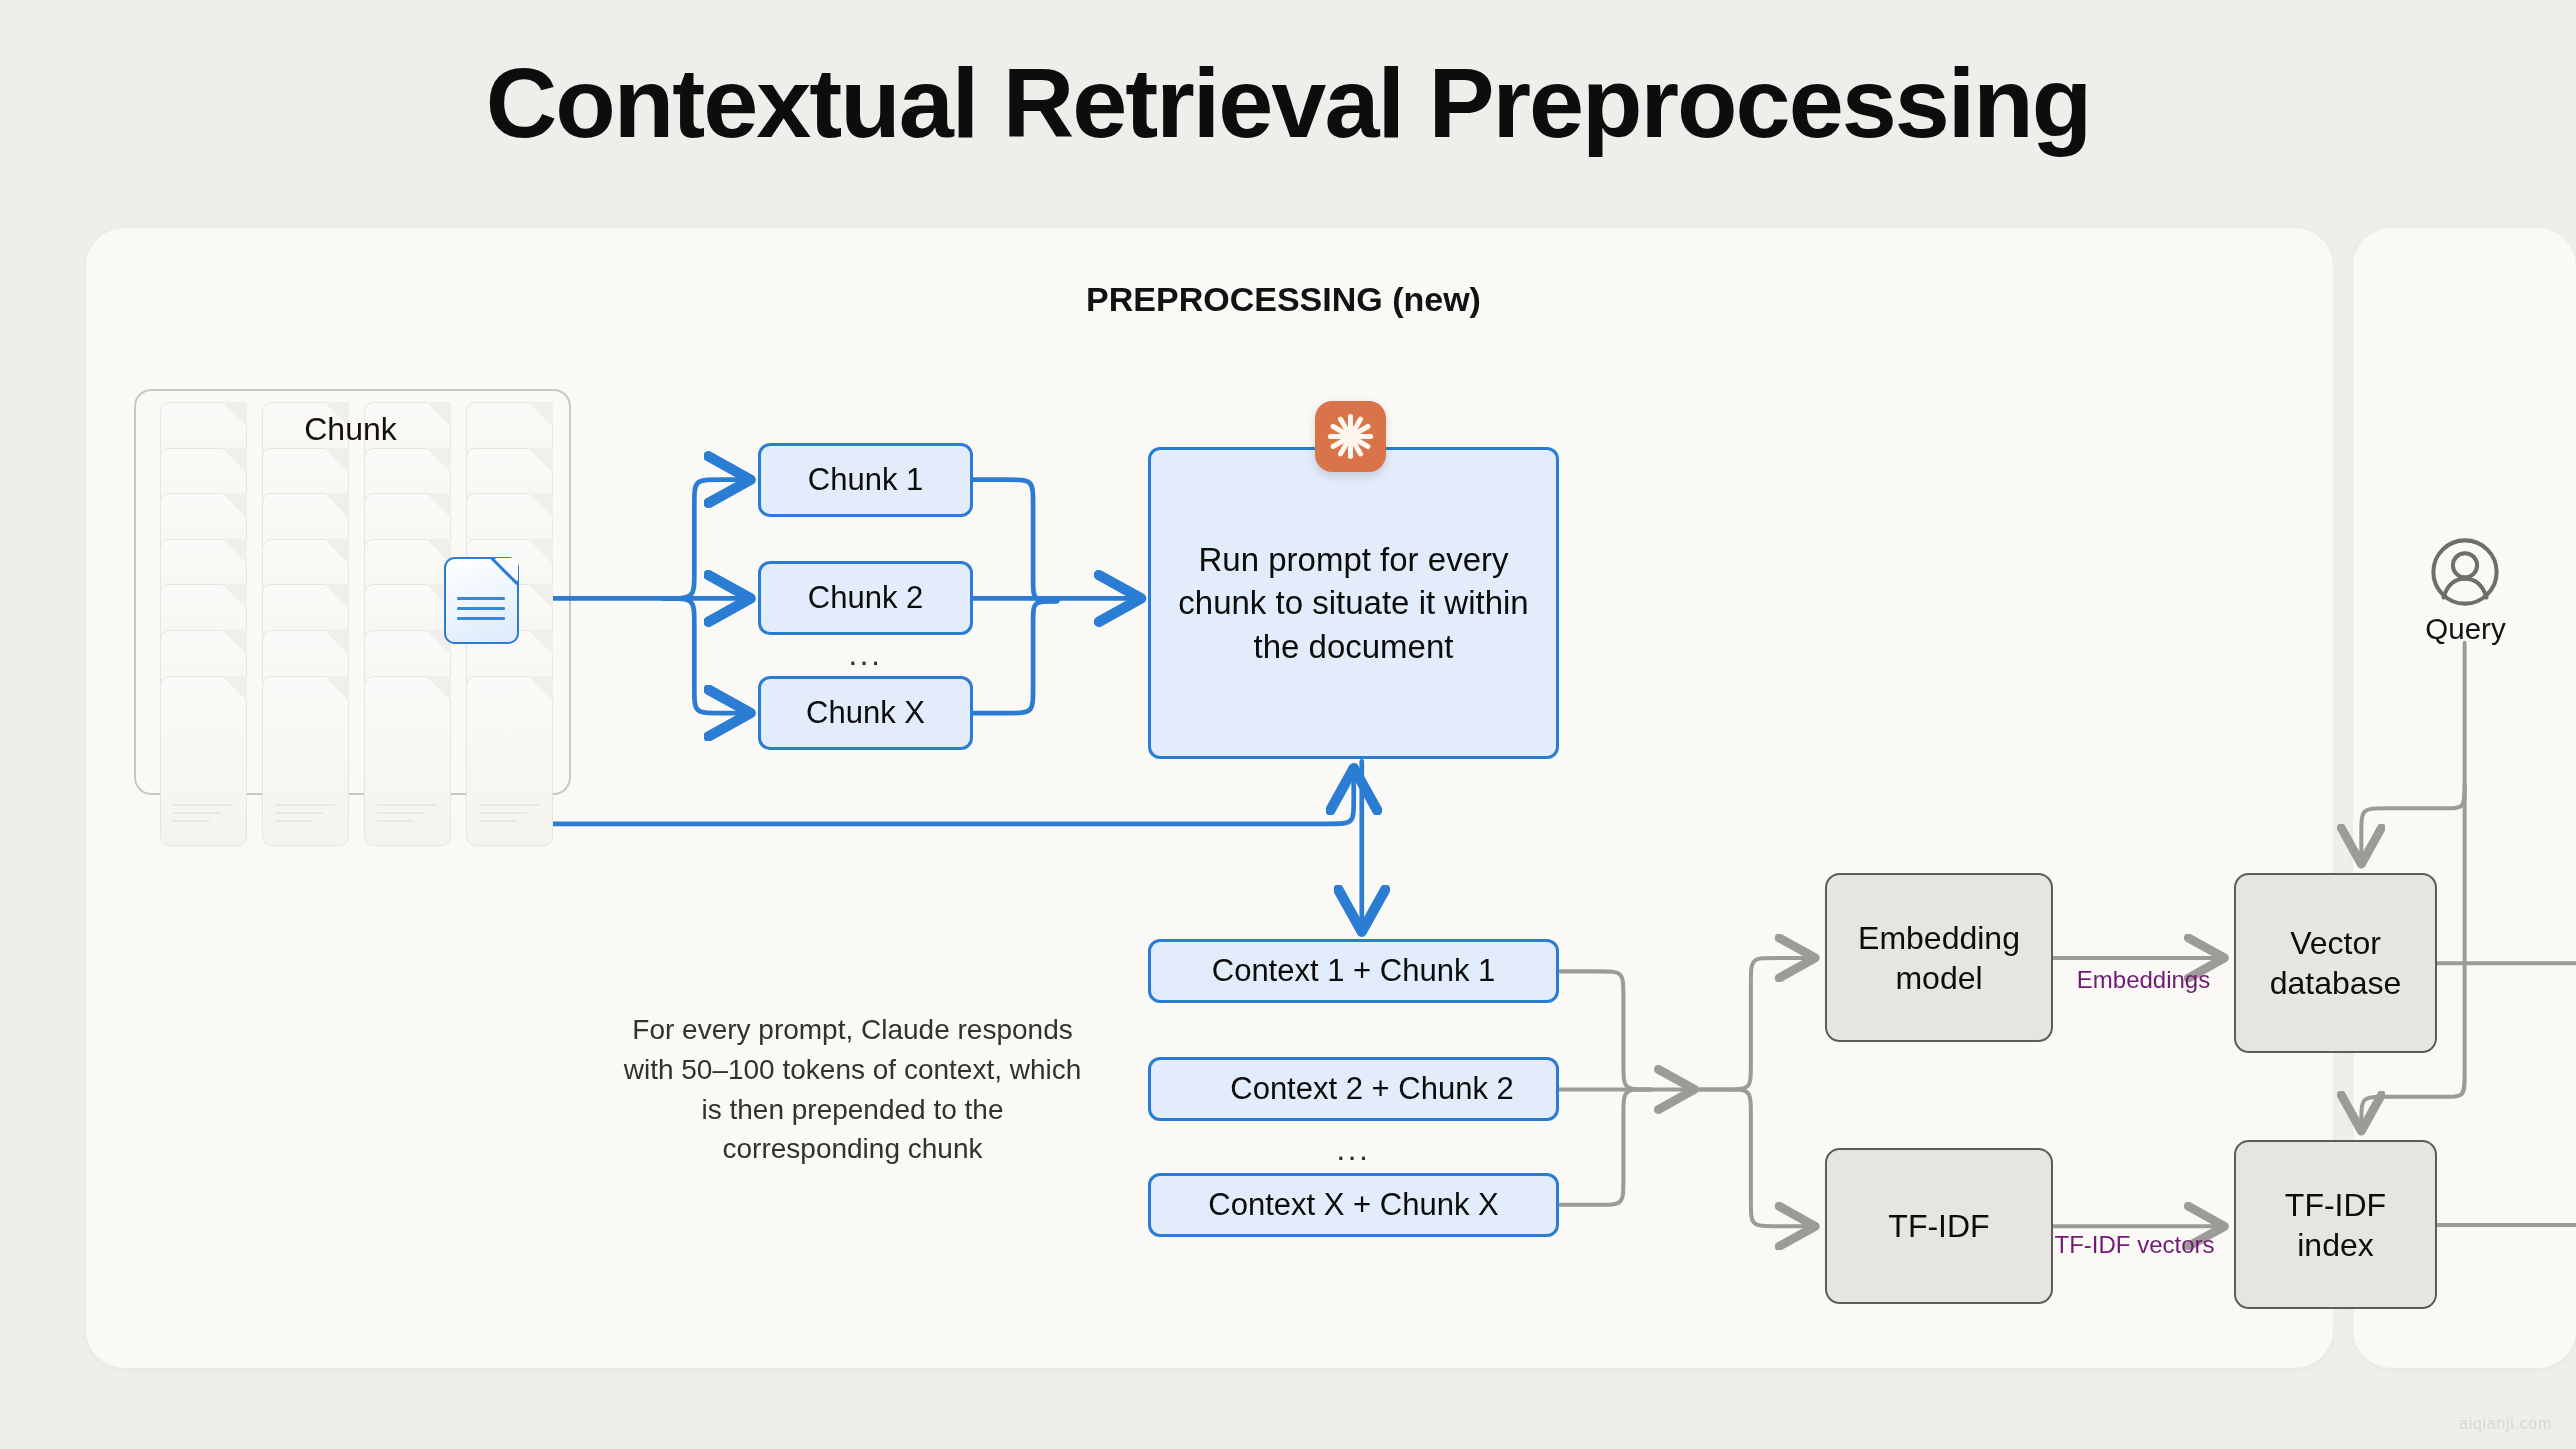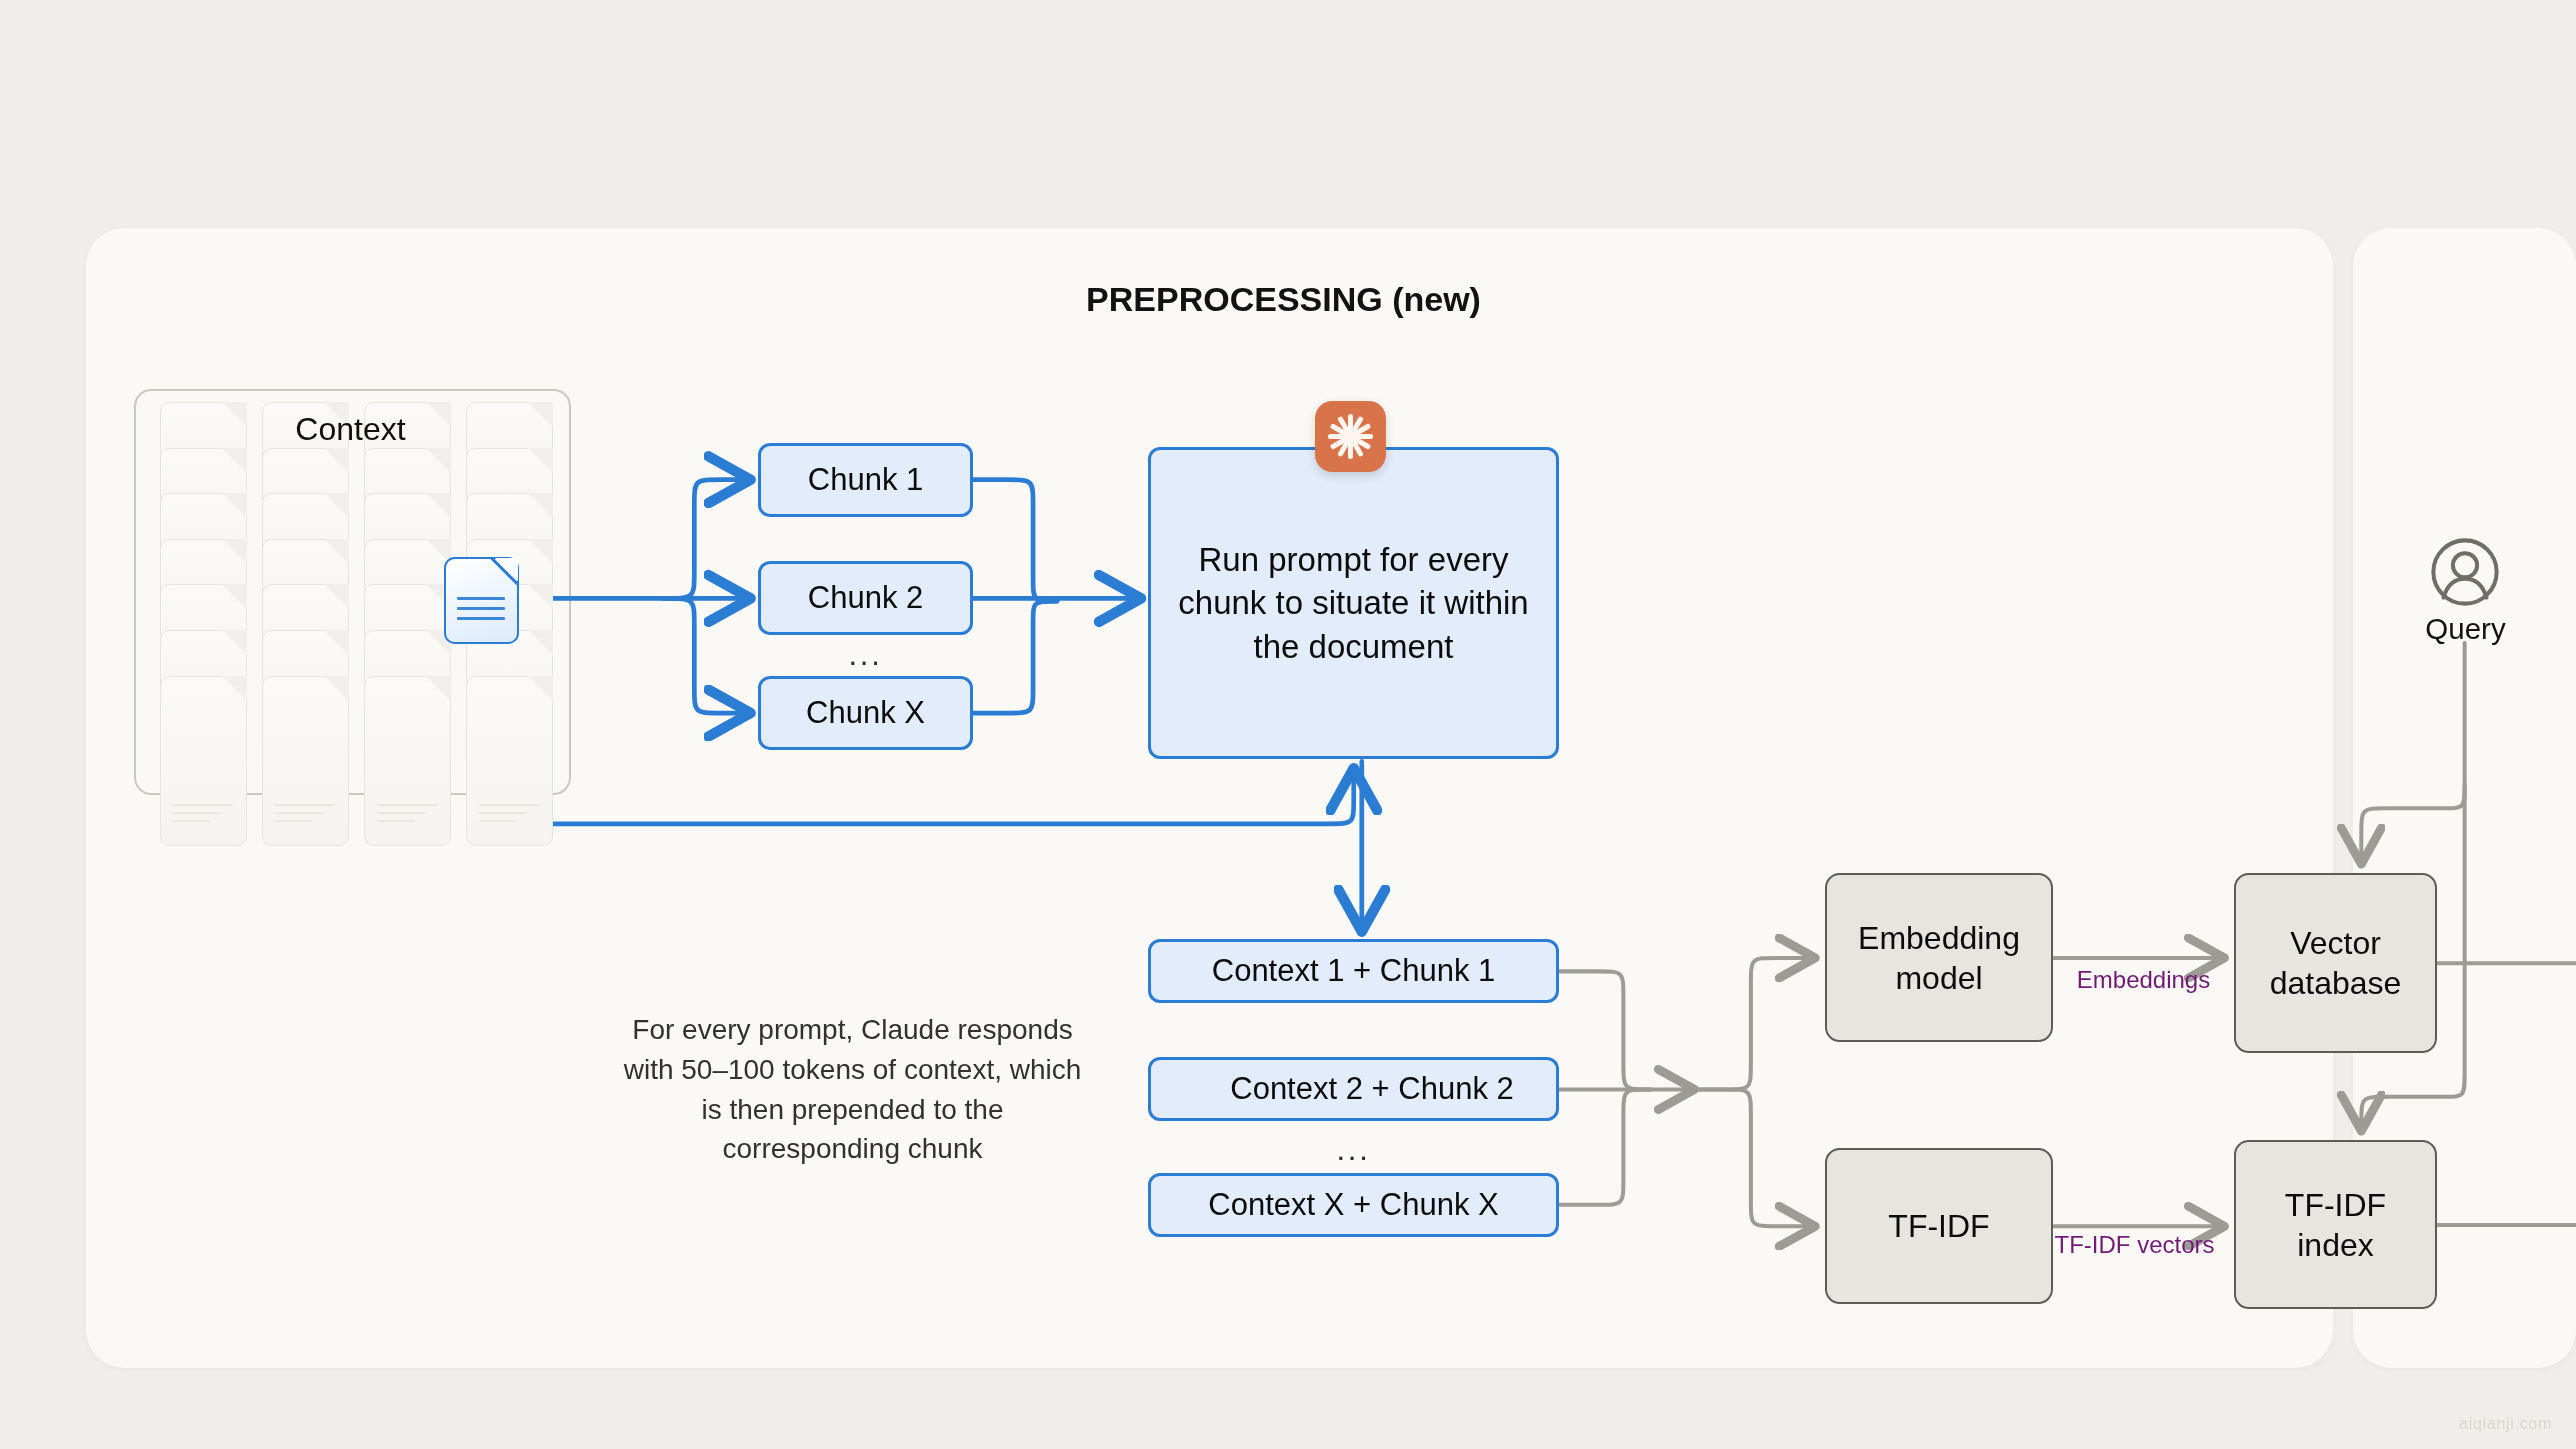--- a/index.html
+++ b/index.html
@@ -156,20 +156,21 @@
     font-size:16px;color:#d9d7d0;letter-spacing:0.7px;
   }
 
   svg.wires{position:absolute;left:0;top:0;width:2576px;height:1449px;pointer-events:none;}
 </style>
 </head>
 <body>
 
 <div id="stage">
 
+  <div class="title">Contextual Retrieval Preprocessing</div>
 
   <div class="panel" id="panel-main"></div>
   <div class="panel" id="panel-right"></div>
 
   <div class="section-heading">PREPROCESSING (new)</div>
 
   <div id="corpus-box"></div>
   <div id="doc-grid">
       <div class="doc-col" style="left: 0px;">
         <div class="doc-ghost" style="top: 0px; height: 101px; z-index: 0;"></div>
@@ -225,21 +226,21 @@
         <div class="doc-ghost" style="top: 228px; height: 101px; z-index: 5;"></div>
         <div class="doc-ghost" style="top: 274px; height: 168px; z-index: 6;">
           <span class="doc-lines">
             <i></i>
             <i></i>
             <i></i>
           </span>
         </div>
       </div>
     </div>
-  <div id="corpus-label">Context</div>
+  <div id="corpus-label">Chunk</div>
 
   <div id="doc-active">
     <span class="corner"></span>
     <span class="corner-edge"></span>
     <span class="dl">
         <i></i>
         <i></i>
         <i></i>
       </span>
   </div>

